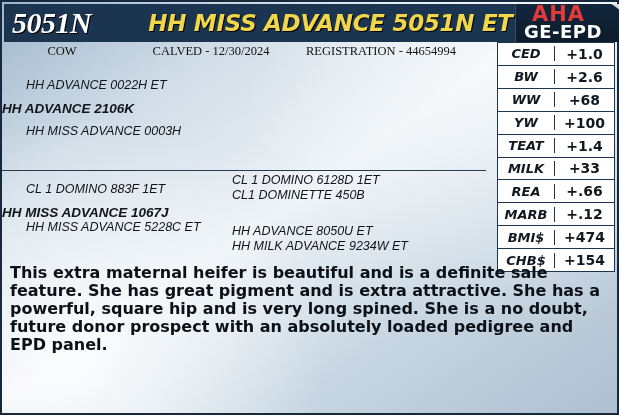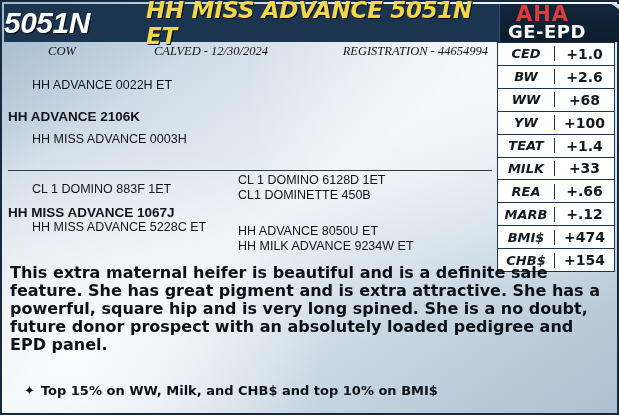--- a/index.html
+++ b/index.html
@@ -27,45 +27,45 @@
     left: 2px; top: 2px;
     width: 615px; height: 38px;
     background: linear-gradient(#1d3category, #1d3550);
     background-color: #1b3450;
     display: flex;
     align-items: stretch;
   }
   #tag-number {
     width: 142px;
     color: #ffffff;
-    font-family: Liberation Sans, sans-serif;
+    font-family: Liberation Serif, serif;
     font-weight: bold;
     font-size: 30px;
     font-style: italic;
     display: flex;
     align-items: center;
-    padding-left: 0;
+    padding-left: 8px;
     letter-spacing: -0.5px;
     text-shadow: 1px 1px 0 #000;
   }
   #animal-name {
     flex: 1;
     color: #f2d64a;
     font-family: "DejaVu Sans", sans-serif;
     font-weight: bold;
     font-style: italic;
     font-size: 23px;
     display: flex;
     align-items: center;
     justify-content: center;
     letter-spacing: -0.3px;
     text-shadow: 1px 1px 0 #000;
   }
   #aha-logo {
-    width: 120px;
+    width: 104px;
     background: linear-gradient(#12263c, #0d1c2d);
     position: relative;
     overflow: hidden;
     border-left: 1px solid #30506e;
   }
   #aha-logo .aha {
     position: absolute;
     left: 16px; top: -2px;
     color: #e03a3a;
     font-family: "DejaVu Sans", sans-serif;
@@ -93,36 +93,36 @@
     transform: rotate(25deg);
   }
   
   #meta-row {
     position: absolute;
     left: 6px; top: 42px;
     width: 480px;
     height: 20px;
     display: flex;
     color: #121212;
-    font-style: italic;
     font-size: 12.5px;
     font-family: "Liberation Serif", serif;
   }
   #meta-row .m1 { width: 108px; text-align: center; }
   #meta-row .m2 { width: 190px; text-align: center; }
-  #meta-row .m3 { flex: 1; text-align: right; }
+  #meta-row .m3 { flex: 1; text-align: left; }
 
   
   #pedigree {
     position: absolute;
-    left: 6px; top: 64px;
+    left: 0; top: 64px;
     width: 484px;
     height: 194px;
     font-size: 12.5px;
     color: #10151b;
+    font-style: italic;
   }
   .ped-line { white-space: nowrap; line-height: 15px; }
   .sire-name { font-weight: bold; font-size: 13.5px; }
   .col-left { left: 0; width: 222px; }
   .col-right { left: 230px; width: 254px; }
   .blk { position: absolute; }
   .indent { padding-left: 24px; }
 
   .ped-rule {
     position: absolute;
@@ -209,21 +209,21 @@
   <div id="meta-row">
     <div class="m1">COW</div>
     <div class="m2">CALVED - 12/30/2024</div>
     <div class="m3">REGISTRATION - 44654994</div>
   </div>
 
   <div id="pedigree">
 
     <div class="blk col-left" style="top:12px;">
       <div class="ped-line indent">HH ADVANCE 0022H ET</div>
-      <div class="ped-line sire-name" style="margin-top:16px;">HH ADVANCE 2106K</div>
+      <div class="ped-line sire-name" style="margin-top:8px;">HH ADVANCE 2106K</div>
       <div class="ped-line indent" style="margin-top:8px;"></div>
       <div class="ped-line indent">HH MISS ADVANCE 0003H</div>
     </div>
 
 
     <div class="ped-rule" style="top:104px;"></div>
 
     <div class="blk col-left" style="top:116px;">
       <div class="ped-line indent">CL 1 DOMINO 883F 1ET</div>
       <div class="ped-line sire-name" style="margin-top:8px;">HH MISS ADVANCE 1067J</div>
@@ -276,17 +276,14 @@
       <div class="epd-value">+474</div>
     </div>
     <div class="epd-row">
       <div class="epd-label">CHB$</div>
       <div class="epd-value">+154</div>
     </div>
   </div>
 
   <div id="description">This extra maternal heifer is beautiful and is a definite sale feature. She has great pigment and is extra attractive. She has a powerful, square hip and is very long spined. She is a no doubt, future donor prospect with an absolutely loaded pedigree and EPD panel.</div>
 
-  <div id="highlight">
-    <span class="star">✦</span><span>Top 15% on WW, Milk, and CHB$ and top 10% on BMI$</span>
-  </div>
 
 </div>
 
 </body></html>

